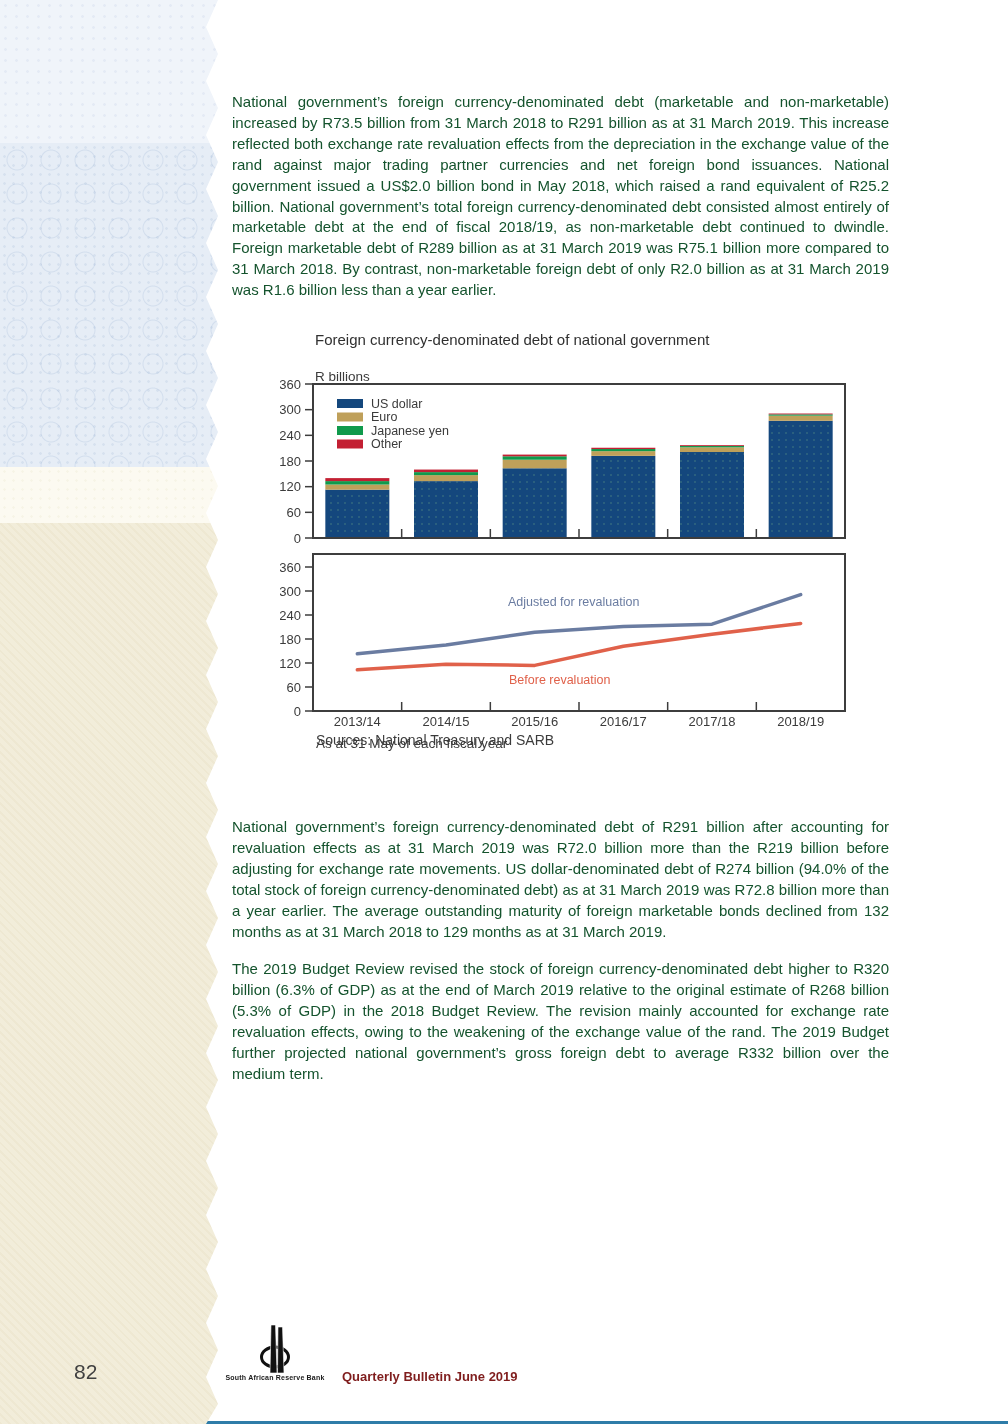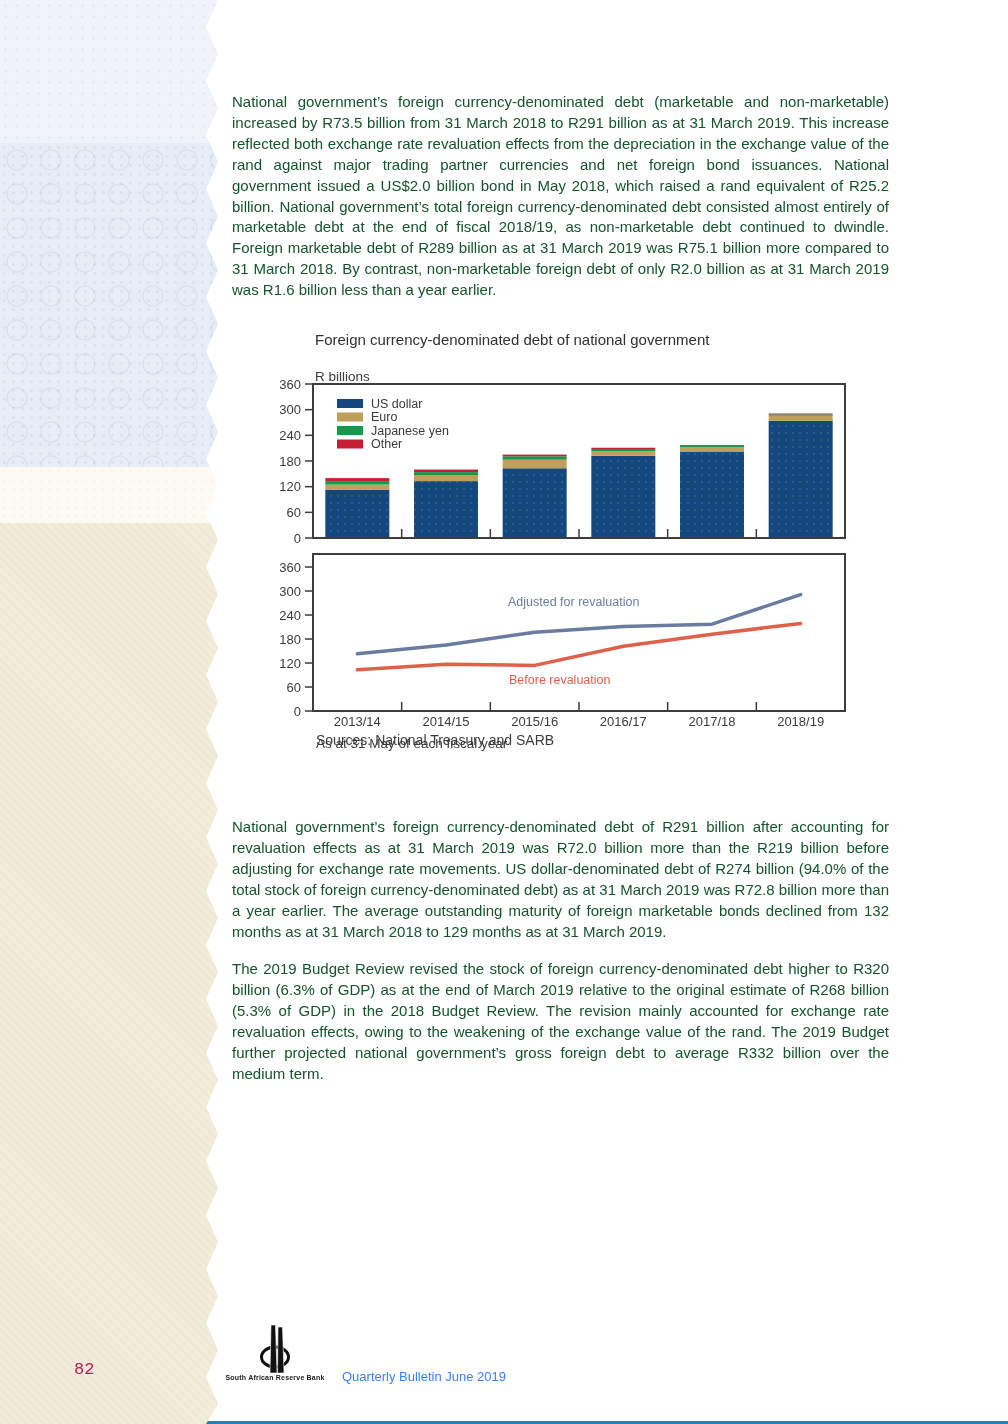--- a/index.html
+++ b/index.html
@@ -37,26 +37,26 @@
     font-size:15px;line-height:20.9px;color:#14532d;z-index:2;
   }
   .italic{}
   .fig-title{position:absolute;left:315px;top:331px;font-size:15px;color:#303030;z-index:2;}
   .fig-unit{position:absolute;left:315px;top:356px;font-size:13.5px;color:#3b3b3b;z-index:2;margin-top:13px;}
   .fig-caption{position:absolute;left:316px;top:736px;font-size:13.5px;color:#3b3b3b;z-index:2;}
   .fig-sources{position:absolute;left:316px;top:732px;font-size:14px;color:#3b3b3b;z-index:2;}
   #chart-svg{position:absolute;left:280px;top:375px;z-index:2;}
 
   
-  .page-number{position:absolute;left:74px;top:1360px;font-size:17px;color:#be185d;z-index:2;font-family:Liberation Mono, monospace;}
+  .page-number{position:absolute;left:74px;top:1360px;font-size:21px;color:#404040;z-index:2;}
   .footer-logo{position:absolute;left:254px;top:1324px;z-index:2;}
   .bank-name{position:absolute;left:222px;top:1374px;width:106px;text-align:center;
     font-size:7px;font-weight:bold;color:#191919;letter-spacing:.2px;z-index:2;}
-  .bulletin-title{position:absolute;left:342px;top:1369px;font-size:13px;font-weight:normal;
-    color:#3b82f6;z-index:2;}
+  .bulletin-title{position:absolute;left:342px;top:1369px;font-size:13px;font-weight:bold;
+    color:#7f1d1d;z-index:2;}
 </style>
 </head>
 <body>
 
 <div class="page">
 
   <div class="left-band" id="left-band" style="clip-path: polygon(0px 0px, 218px 0px, 206px 27px, 218px 54px, 206px 81px, 218px 108px, 206px 135px, 218px 162px, 206px 189px, 218px 216px, 206px 243px, 218px 270px, 206px 297px, 218px 324px, 206px 351px, 218px 378px, 206px 405px, 218px 432px, 206px 459px, 218px 486px, 206px 513px, 218px 540px, 206px 567px, 218px 594px, 206px 621px, 218px 648px, 206px 675px, 218px 702px, 206px 729px, 218px 756px, 206px 783px, 218px 810px, 206px 837px, 218px 864px, 206px 891px, 218px 918px, 206px 945px, 218px 972px, 206px 999px, 218px 1026px, 206px 1053px, 218px 1080px, 206px 1107px, 218px 1134px, 206px 1161px, 218px 1188px, 206px 1215px, 218px 1242px, 206px 1269px, 218px 1296px, 206px 1323px, 218px 1350px, 206px 1377px, 218px 1404px, 206px 1424px, 0px 1424px);">
     <div class="band-sec band-blue-light"></div>
     <div class="band-sec band-blue"></div>
     <div class="band-sec band-cream"></div>

